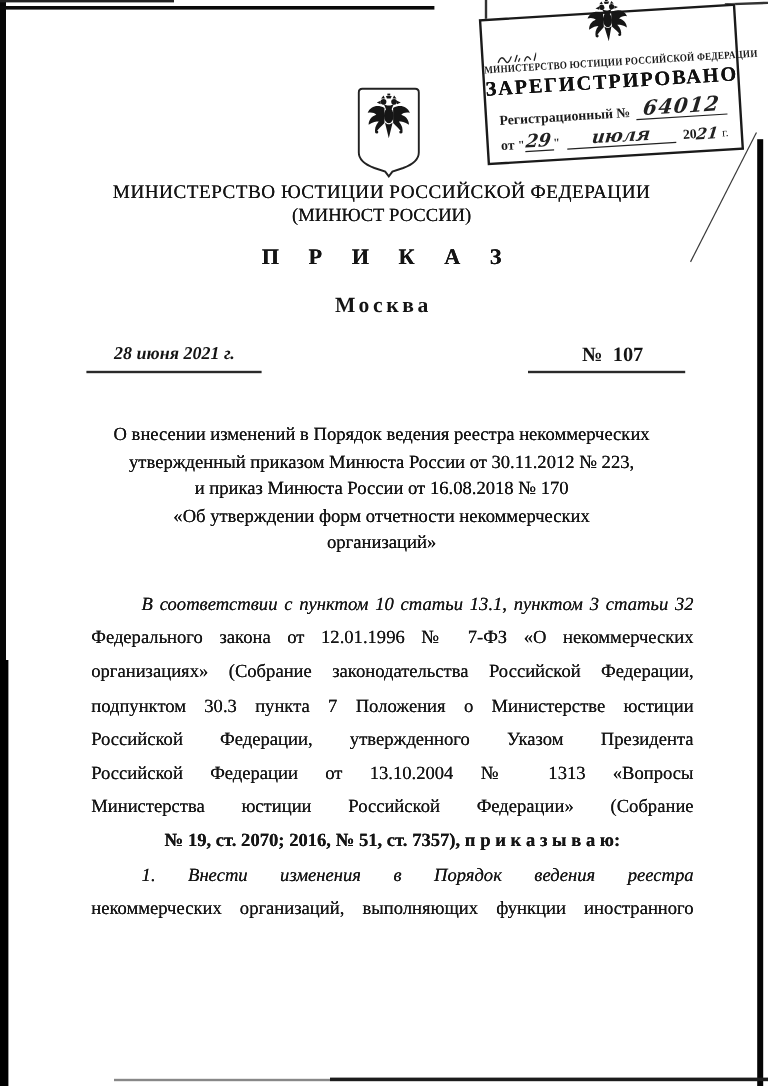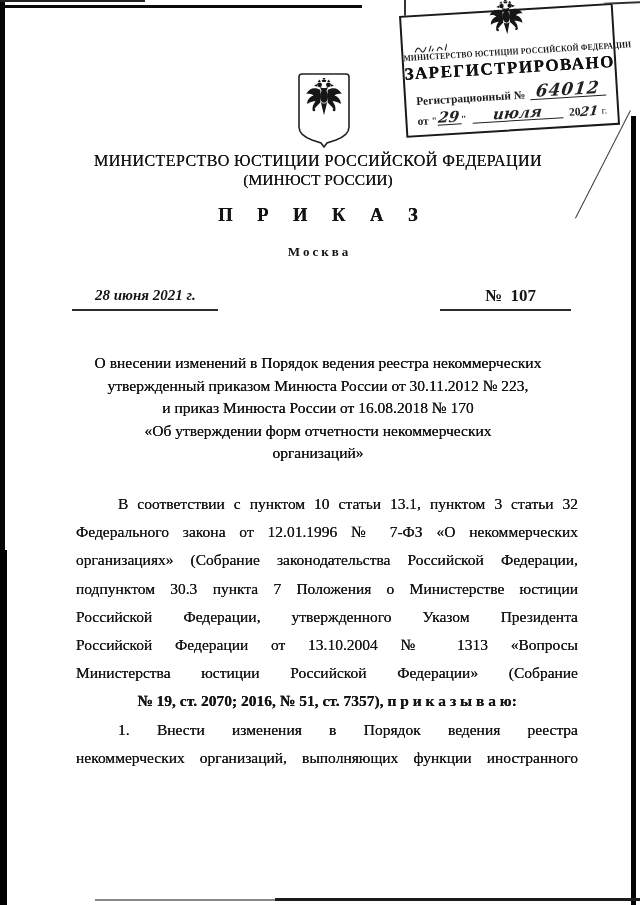--- a/index.html
+++ b/index.html
@@ -53,35 +53,35 @@
   .q { font-size:10px; vertical-align:top; }
   .sp { white-space:pre; }
   
   .emblem { position:absolute; left:296px; top:72px; }
   
   .h-center { position:absolute; left:60px; width:516px; text-align:center; }
   .h-ministry { top:152px; font-size:16px; letter-spacing:.4px; text-shadow:0 0 .5px #111; }
   .h-short    { top:171px; font-size:15.5px; text-shadow:0 0 .5px #111; }
   .h-doctype  { top:205px; font-size:18.5px; font-weight:bold; letter-spacing:10px; text-indent:10px;
                 text-shadow:0 0 .4px #000; }
-  .h-city     { top:244px; font-size:13px;  font-weight:bold; letter-spacing:3px; text-indent:3px; }
+  .h-city     { top:244px; font-size:18px;  font-weight:bold; letter-spacing:3px; text-indent:3px; }
   .h-date { position:absolute; left:95px;  top:287px; font-size:15px; font-weight:bold;font-style:italic; }
   .h-num  { position:absolute; left:485px; top:286px; font-size:17px; font-weight:bold; white-space:pre; }
   .u-date { position:absolute; left:72px;  top:309px; width:146px; height:2px; background:#2a2a2a; }
   .u-num  { position:absolute; left:440px; top:309px; width:131px; height:2px; background:#2a2a2a; }
   
   .subject { position:absolute; left:60px; top:352px; width:516px; text-align:center;
              font-size:15.5px; font-weight:normal; line-height:22.6px; text-shadow:0 0 .4px #000; }
   
   .body-text { position:absolute; left:76px; top:490px; width:502px;
                font-size:15.5px; line-height:28.2px; color:#151515; text-shadow:0 0 .35px #111; }
   .line { height:28.2px; white-space:nowrap; }
   .jl   { text-align:justify; text-align-last:justify; white-space:normal;
           overflow:hidden; }
-  .ind  { text-indent:42px; }
+  .ind  { text-indent:42px;font-style:italic; }
   .left { text-align:center;font-weight:bold; }
 </style>
 </head>
 <body>
 
 <svg width="0" height="0" style="position:absolute" aria-hidden="true">
   <defs>
     <g id="dbl-eagle" fill="#161616" stroke="none">
       <rect x="47" y="0" width="6" height="4"></rect>
       <path d="M44,5 h12 l-2,5 h-8 z"></path>

